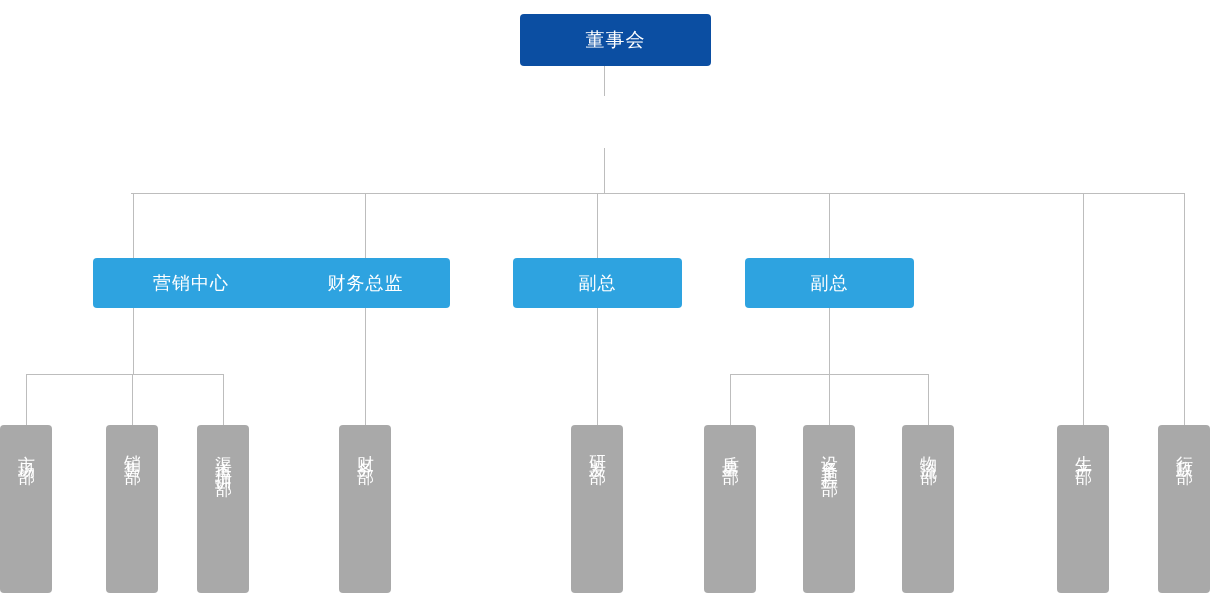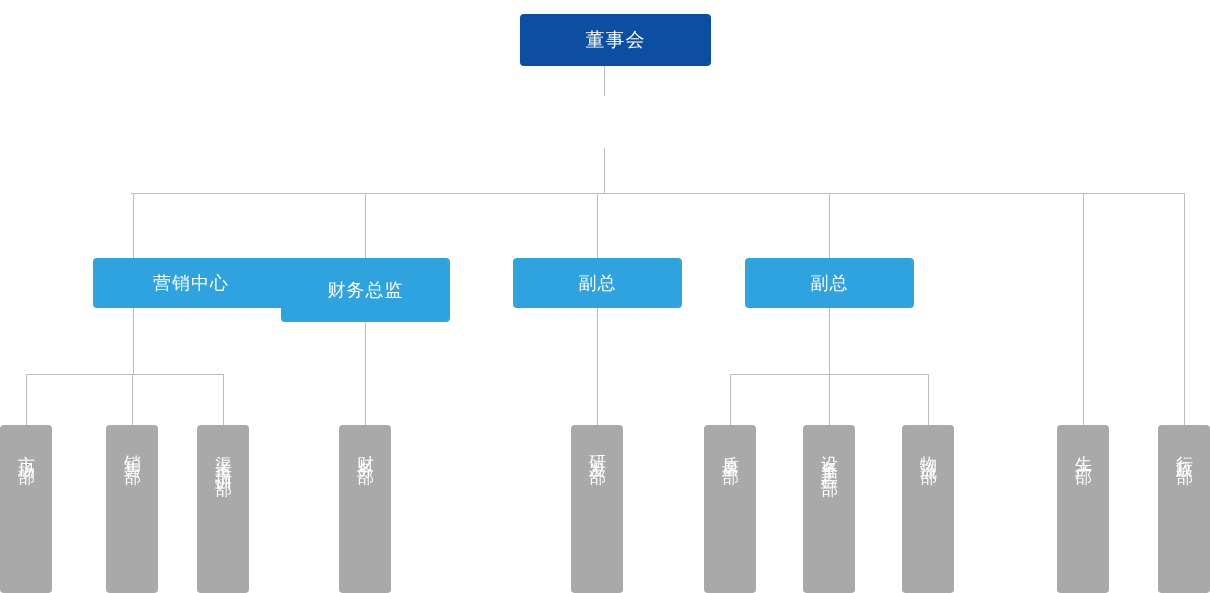--- a/index.html
+++ b/index.html
@@ -100,21 +100,21 @@
 
   <div class="node level1" style="left:520px; top:14px; width:191px; height:52px;">
     <span>董事会</span>
   </div>
 
 
   <div class="node level2" style="left:49px; top:258px; width:196px; height:50px;margin-left:44px;">
     <span>营销中心</span>
   </div>
 
-  <div class="node level2" style="left:281px; top:258px; width:169px; height:64px;">
+  <div class="node level2" style="left:281px; top:258px; width:169px; height:50px;">
     <span>财务总监</span>
   </div>
 
   <div class="node level2" style="left:513px; top:258px; width:169px; height:50px;">
     <span>副总</span>
   </div>
 
   <div class="node level2" style="left:745px; top:258px; width:169px; height:50px;">
     <span>副总</span>
   </div>

